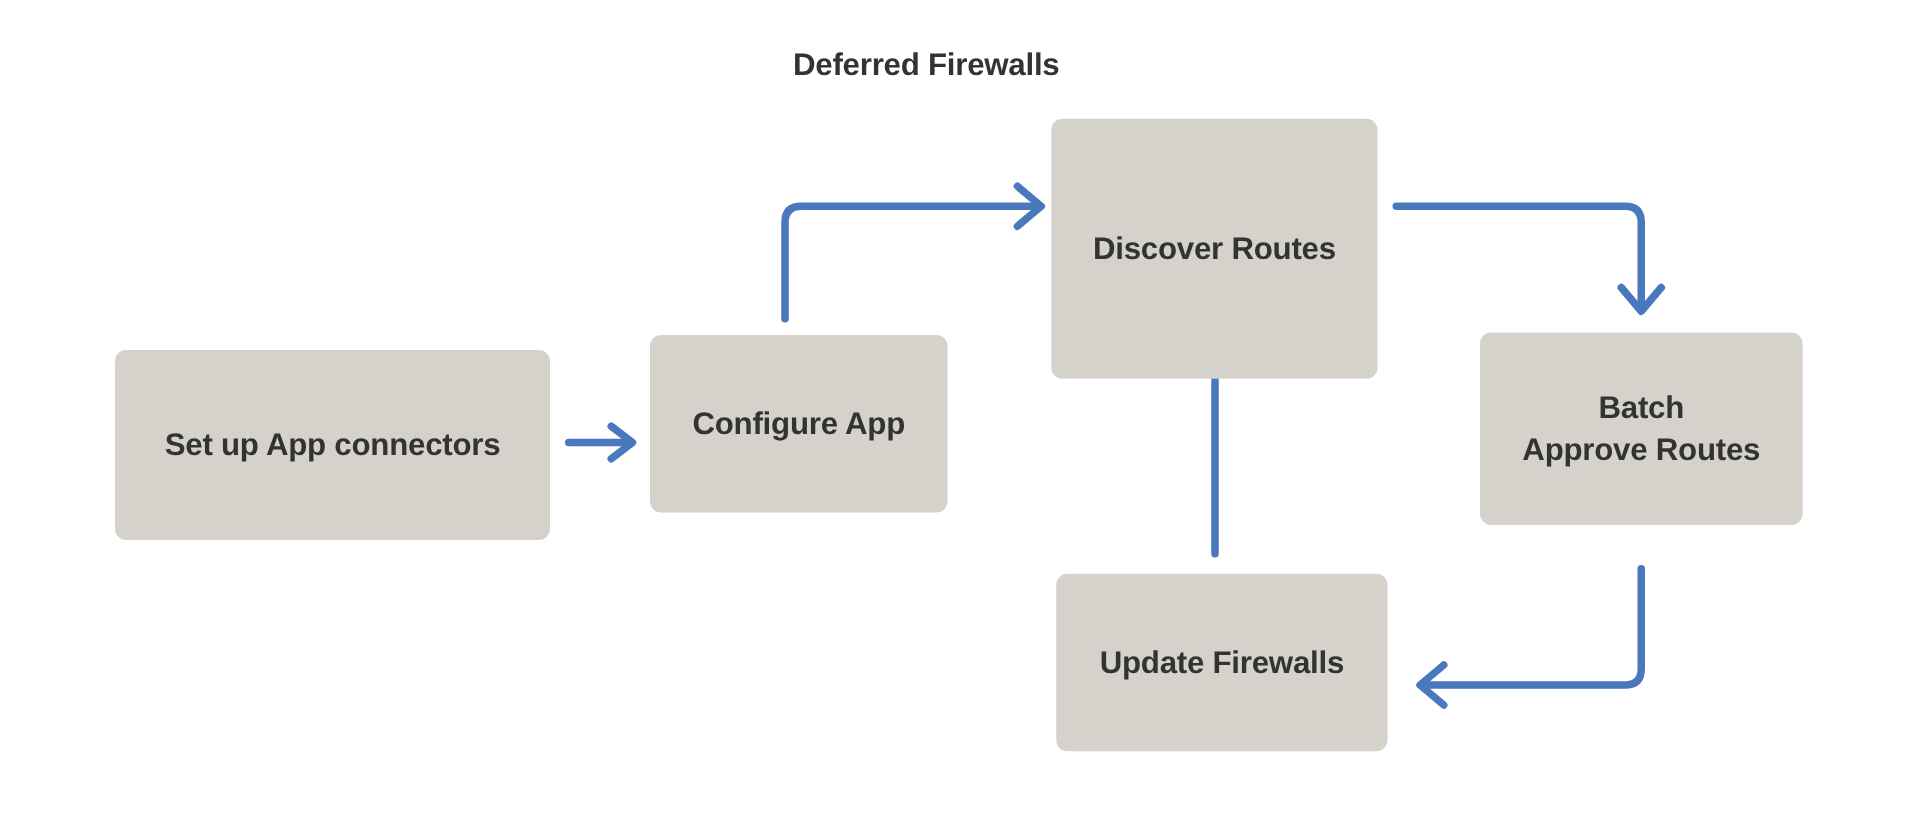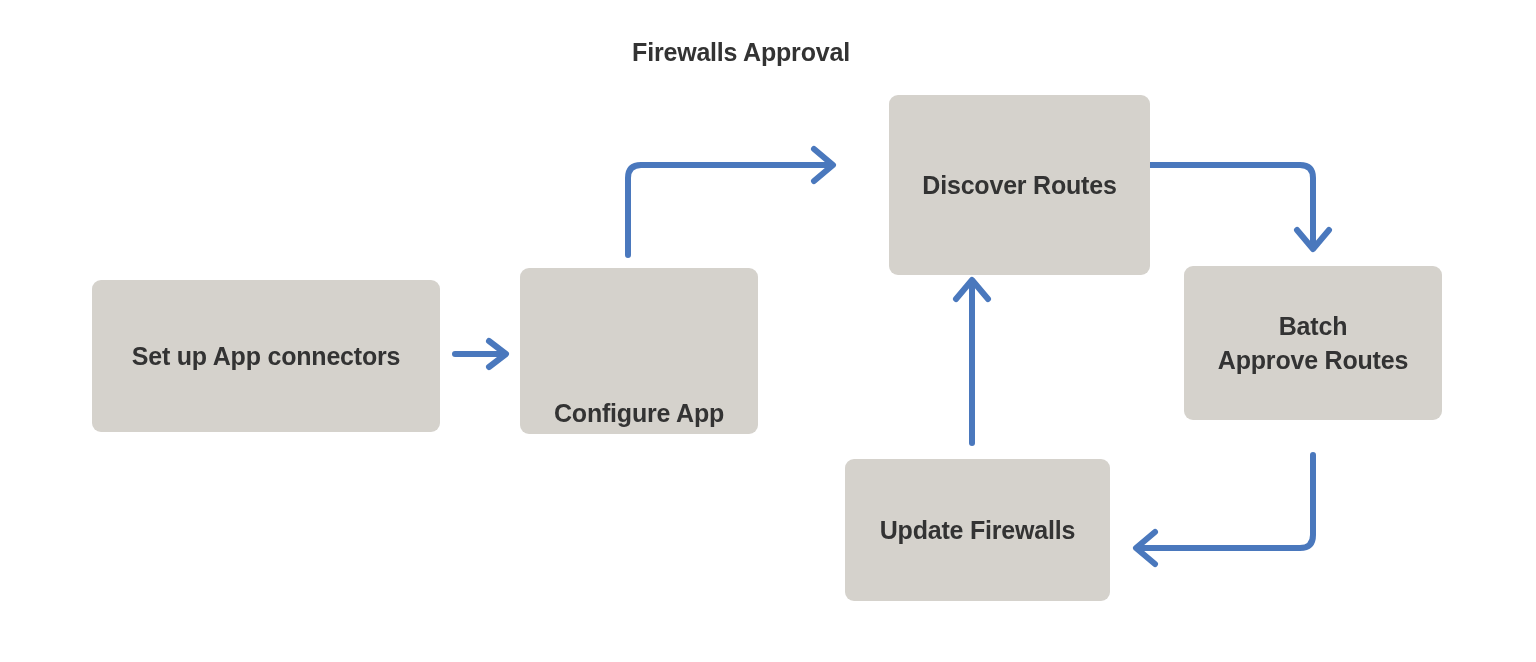--- a/index.html
+++ b/index.html
@@ -38,41 +38,41 @@
     text-align: center;
     color: #333333;
     font-weight: bold;
     font-size: 25px;
     line-height: 1.38;
     letter-spacing: -0.2px;
     box-sizing: border-box;
     padding: 4px 10px;
   }
   #node-setup     { left: 92px;   top: 280px; width: 348px; height: 152px; }
-  #node-configure { left: 520px;  top: 268px; width: 238px; height: 166px; align-items: flex-end; }
-  #node-discover  { left: 841px;  top: 95px;  width: 261px; height: 180px; margin-left: 48px; }
+  #node-configure { left: 520px;  top: 268px; width: 238px; height: 142px; }
+  #node-discover  { left: 841px;  top: 95px;  width: 261px; height: 208px; }
   #node-batch     { left: 1184px; top: 266px; width: 258px; height: 154px; }
   #node-firewalls { left: 845px;  top: 459px; width: 265px; height: 142px; }
   .node-label { white-space: pre-line; }
 
   #edge-layer {
     position: absolute;
     left: 0;
     top: 0;
     width: 1536px;
     height: 662px;
     pointer-events: none;
   }
 </style>
 </head>
 <body>
 
 <div id="canvas">
 
-  <div id="diagram-title">Firewalls Approval</div>
+  <div id="diagram-title">Deferred Firewalls</div>
 
   <svg id="edge-layer" viewBox="0 0 1536 662" width="1536" height="662" xmlns="http://www.w3.org/2000/svg">
 
     <g>
       <path d="M 455 354 L 500 354" fill="none" stroke="#4a78bd" stroke-width="6" stroke-linecap="round" stroke-linejoin="round"></path>
       <path d="M 489 341 L 506 354 L 489 367" fill="none" stroke="#4a78bd" stroke-width="6" stroke-linecap="round" stroke-linejoin="round"></path>
     </g>
 
     <g>
       <path d="M 628 255 L 628 178 Q 628 165 641 165 L 827 165" fill="none" stroke="#4a78bd" stroke-width="6" stroke-linecap="round" stroke-linejoin="round"></path>

